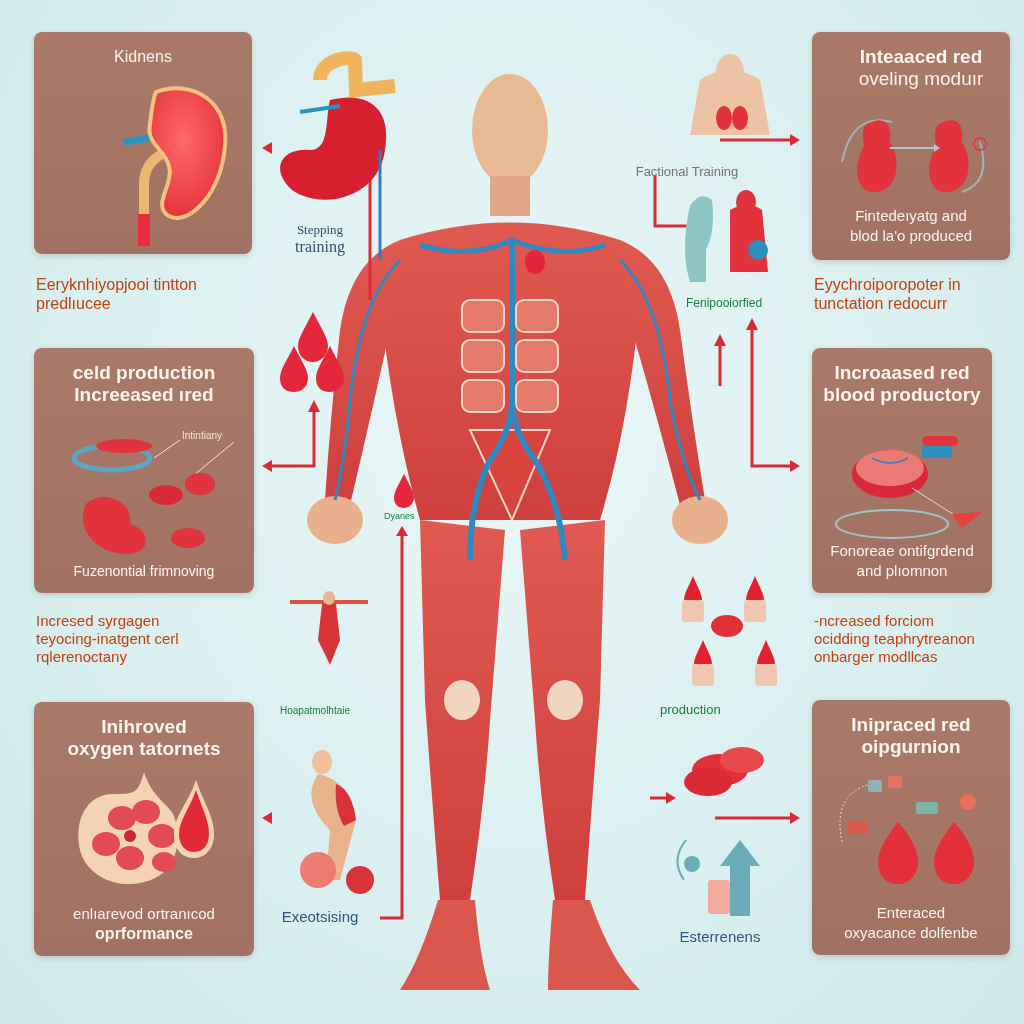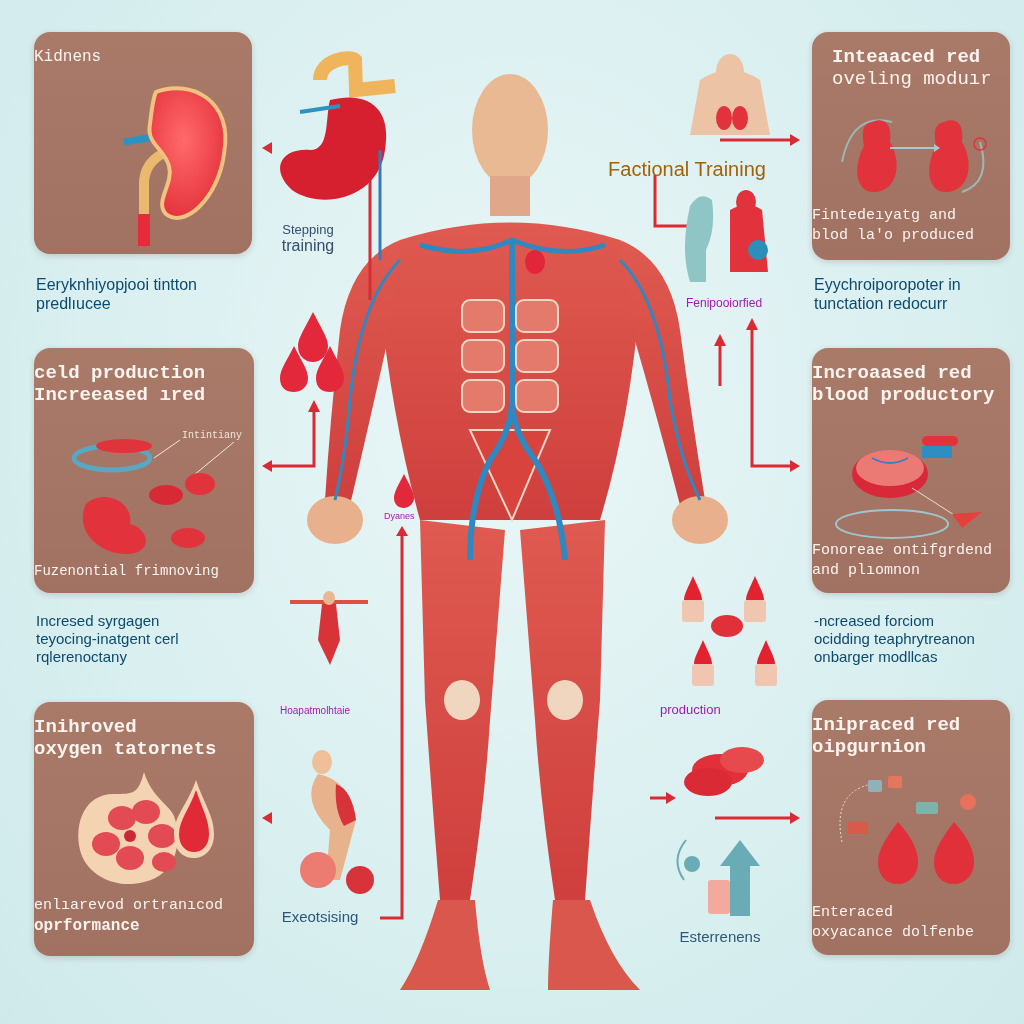--- a/index.html
+++ b/index.html
@@ -5,35 +5,34 @@
   * { box-sizing: border-box; margin: 0; padding: 0; }
   html, body { width: 1024px; height: 1024px; overflow: hidden; }
   body {
     background: radial-gradient(ellipse at 50% 40%, #eaf6f6 0%, #d9eff0 60%, #cfe9ea 100%);
     font-family: "Liberation Sans", "DejaVu Sans", sans-serif;
     position: relative;
   }
   .card {
     position: absolute;
     background: linear-gradient(180deg, #a97a68 0%, #a17262 100%);
-    border-radius: 16px;
+    border-radius: 8px;
     box-shadow: 0 2px 6px rgba(80,40,30,0.18);
     color: #fbf3ee;
-    text-align: left;
-    font-family: Liberation Mono, monospace;
+    text-align: center;
   }
   .card-title { font-weight: bold; font-size: 19px; line-height: 22px; padding-top: 14px; }
   .card-footer { position: absolute; left: 0; right: 0; font-size: 15px; line-height: 20px; }
   .caption {
     position: absolute;
-    color: #0c4a6e;
+    color: #c2410c;
     font-size: 16px;
     line-height: 19px;
   }
-  .label-small { position: absolute; color: #a21caf; font-size: 12px; }
+  .label-small { position: absolute; color: #15803d; font-size: 12px; }
   .label-mid { position: absolute; color: #2c5778; font-size: 14px; text-align: center; }
   svg { position: absolute; overflow: visible; }
 </style>
 </head>
 <body>
 
 <div class="card" style="left:34px;top:32px;width:218px;height:222px;">
   <div class="card-title" style="font-weight:normal;font-size:16px;padding-top:14px;">Kidnens</div>
   <svg width="120" height="170" style="left:60px;top:42px;">
     <defs>
@@ -91,21 +90,21 @@
         <ellipse cx="112" cy="48" rx="14" ry="12"></ellipse>
       <ellipse cx="128" cy="72" rx="14" ry="12"></ellipse>
         <ellipse cx="72" cy="80" rx="14" ry="12"></ellipse>
       <ellipse cx="96" cy="94" rx="14" ry="12"></ellipse>
         <ellipse cx="130" cy="98" rx="12" ry="10"></ellipse>
     </g>
     <circle cx="96" cy="72" r="6" fill="#c92936"></circle>
     <path d="M162,16 C170,40 180,52 180,70 C180,86 170,94 160,94 C148,94 140,86 140,70 C140,52 154,40 162,16 Z" fill="#f4d3b2"></path>
     <path d="M162,26 C168,44 175,56 175,70 C175,82 168,88 160,88 C152,88 145,82 145,70 C145,56 156,44 162,26 Z" fill="#e02a38"></path>
   </svg>
-  <div class="card-footer" style="bottom:20px;">
+  <div class="card-footer" style="bottom:12px;">
     <div>enlıarevod ortranıcod</div>
     <div style="font-weight:bold;font-size:16px;">oprformance</div>
   </div>
 </div>
 
 <div class="card" style="left:812px;top:32px;width:198px;height:228px;padding-left:20px;">
   <div class="card-title">
     <div>Inteaaced   red</div>
     <div style="font-weight:normal;">oveling moduır</div>
   </div>
@@ -122,21 +121,21 @@
     <div>Fintedeıyatg and</div>
     <div>blod la'o produced</div>
   </div>
 </div>
 
 <div class="caption" style="left:814px;top:275px;width:210px;">
   <div>Eyychroiporopoter in</div>
   <div>tunctation redocurr</div>
 </div>
 
-<div class="card" style="left:812px;top:348px;width:198px;height:245px;">
+<div class="card" style="left:812px;top:348px;width:180px;height:245px;">
   <div class="card-title">
     <div>Incroaased red</div>
     <div>blood   productory</div>
   </div>
   <svg width="198" height="120" style="left:0;top:80px;">
     <ellipse cx="80" cy="96" rx="56" ry="14" fill="none" stroke="#9cc6cc" stroke-width="2"></ellipse>
     <rect x="110" y="18" width="30" height="12" fill="#2d8ec1"></rect>
     <rect x="110" y="8" width="36" height="10" rx="5" fill="#e2323c"></rect>
     <ellipse cx="78" cy="46" rx="38" ry="24" fill="#d8283a"></ellipse>
     <ellipse cx="78" cy="40" rx="34" ry="18" fill="#ec7a74"></ellipse>
@@ -290,23 +289,23 @@
     <ellipse cx="720" cy="770" rx="28" ry="16" fill="#e2303a"></ellipse>
     <ellipse cx="742" cy="760" rx="22" ry="13" fill="#e64a4c"></ellipse>
     <ellipse cx="708" cy="782" rx="24" ry="14" fill="#d92a36"></ellipse>
     <polygon points="740,840 760,866 750,866 750,916 730,916 730,866 720,866" fill="#6aacb6"></polygon>
     <rect x="708" y="880" width="22" height="34" rx="3" fill="#f2a99e"></rect>
     <path d="M686,840 Q670,860 684,880" stroke="#6aacb6" stroke-width="2" fill="none"></path>
     <circle cx="692" cy="864" r="8" fill="#6aacb6"></circle>
   </g>
 </svg>
 
-<div class="label-mid" style="left:268px;top:222px;width:80px;color:#334f6a;">
+<div class="label-mid" style="left:280px;top:222px;width:80px;color:#334f6a;font-family:Liberation Serif, serif;">
   <div style="font-size:13px;">Stepping</div>
   <div style="font-size:16px;">training</div>
 </div>
-<div class="label-mid" style="left:602px;top:158px;width:170px;font-size:20px;color:#a16207;">Factional Training</div>
+<div class="label-mid" style="left:602px;top:164px;width:170px;font-size:13px;color:#737373;">Factional Training</div>
 <div class="label-small" style="left:686px;top:296px;">Fenipooiorfied</div>
 <div class="label-small" style="left:384px;top:511px;font-size:9px;">Dyanes</div>
 <div class="label-small" style="left:280px;top:705px;font-size:10px;">Hoapatmolhtaie</div>
 <div class="label-mid" style="left:270px;top:908px;width:100px;font-size:15px;">Exeotsising</div>
 <div class="label-small" style="left:660px;top:702px;font-size:13px;">production</div>
 <div class="label-mid" style="left:660px;top:928px;width:120px;font-size:15px;">Esterrenens</div>
 
 </body></html>

